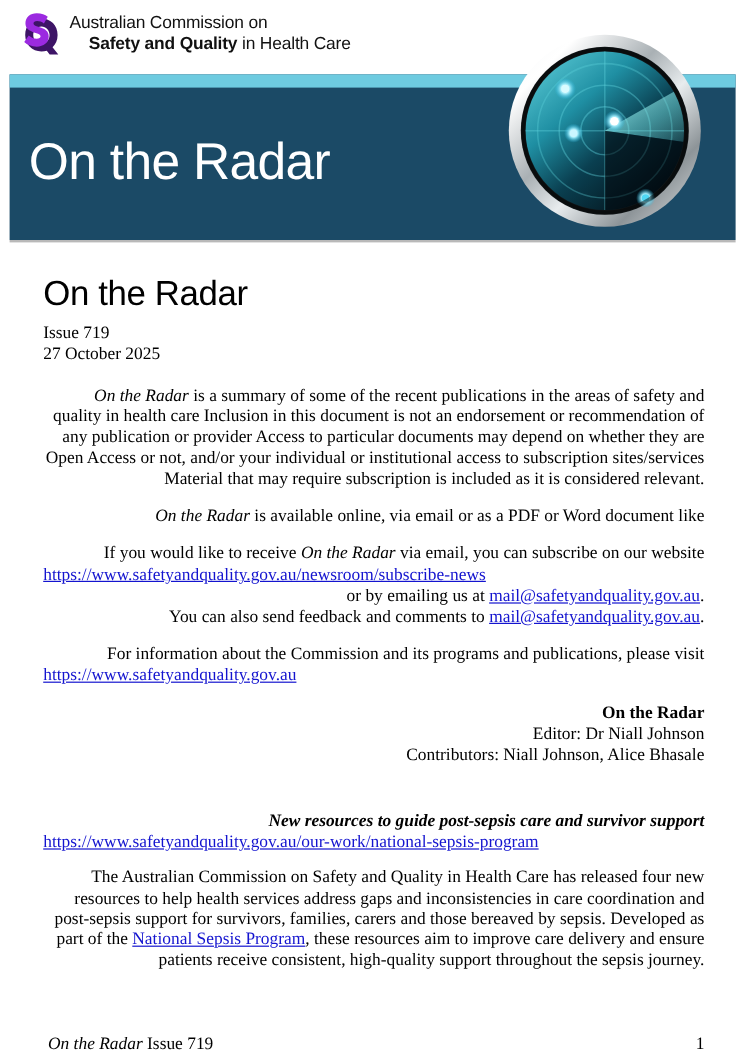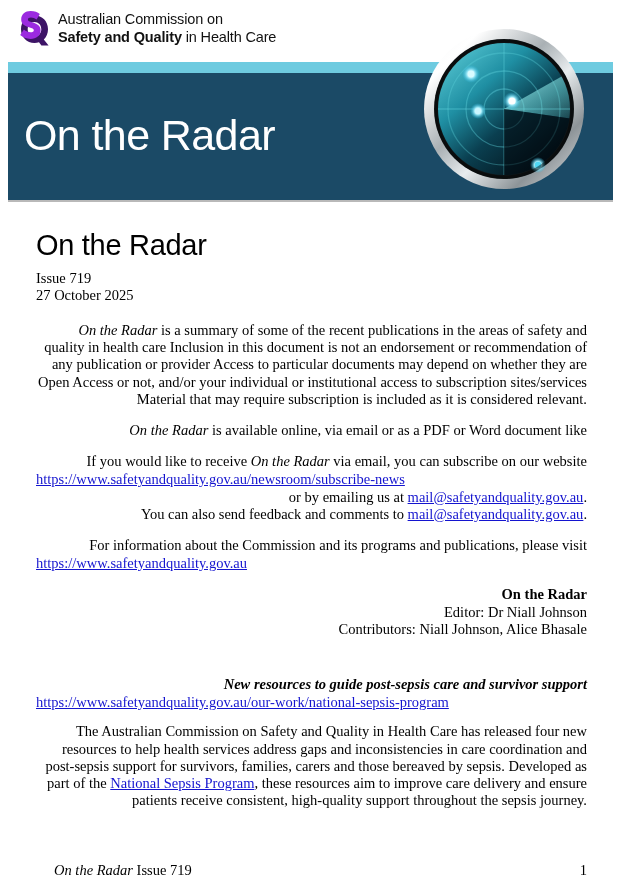--- a/index.html
+++ b/index.html
@@ -45,21 +45,21 @@
     display: block;
     font-size: 14.5px;
     font-weight: 400;
   }
   .logo-line2 {
     display: block;
     font-size: 14.5px;
     font-weight: 400;
     margin-top: 1px;
   }
-  .logo-line2 .strong { font-weight: 700; }
+  .logo-line2 .strong { font-weight: 700; margin-left: 16px; }
 
   
   .banner {
     position: absolute;
     left: 8px;
     top: 62px;
     width: 605px;
     height: 138px;
     background: #1b4a66;
     overflow: visible;
@@ -146,21 +146,21 @@
   .footer {
     position: absolute;
     left: 36px;
     top: 862px;
     width: 551px;
     font-size: 14.5px;
     line-height: 17px;
   }
   .footer-left {
     position: absolute;
-    left: 18px; top: 0;
+    left: 4px; top: 0;
     white-space: nowrap;
   }
   .footer-right {
     position: absolute;
     right: 0; top: 0;
   }
 </style>
 </head>
 <body>
 

